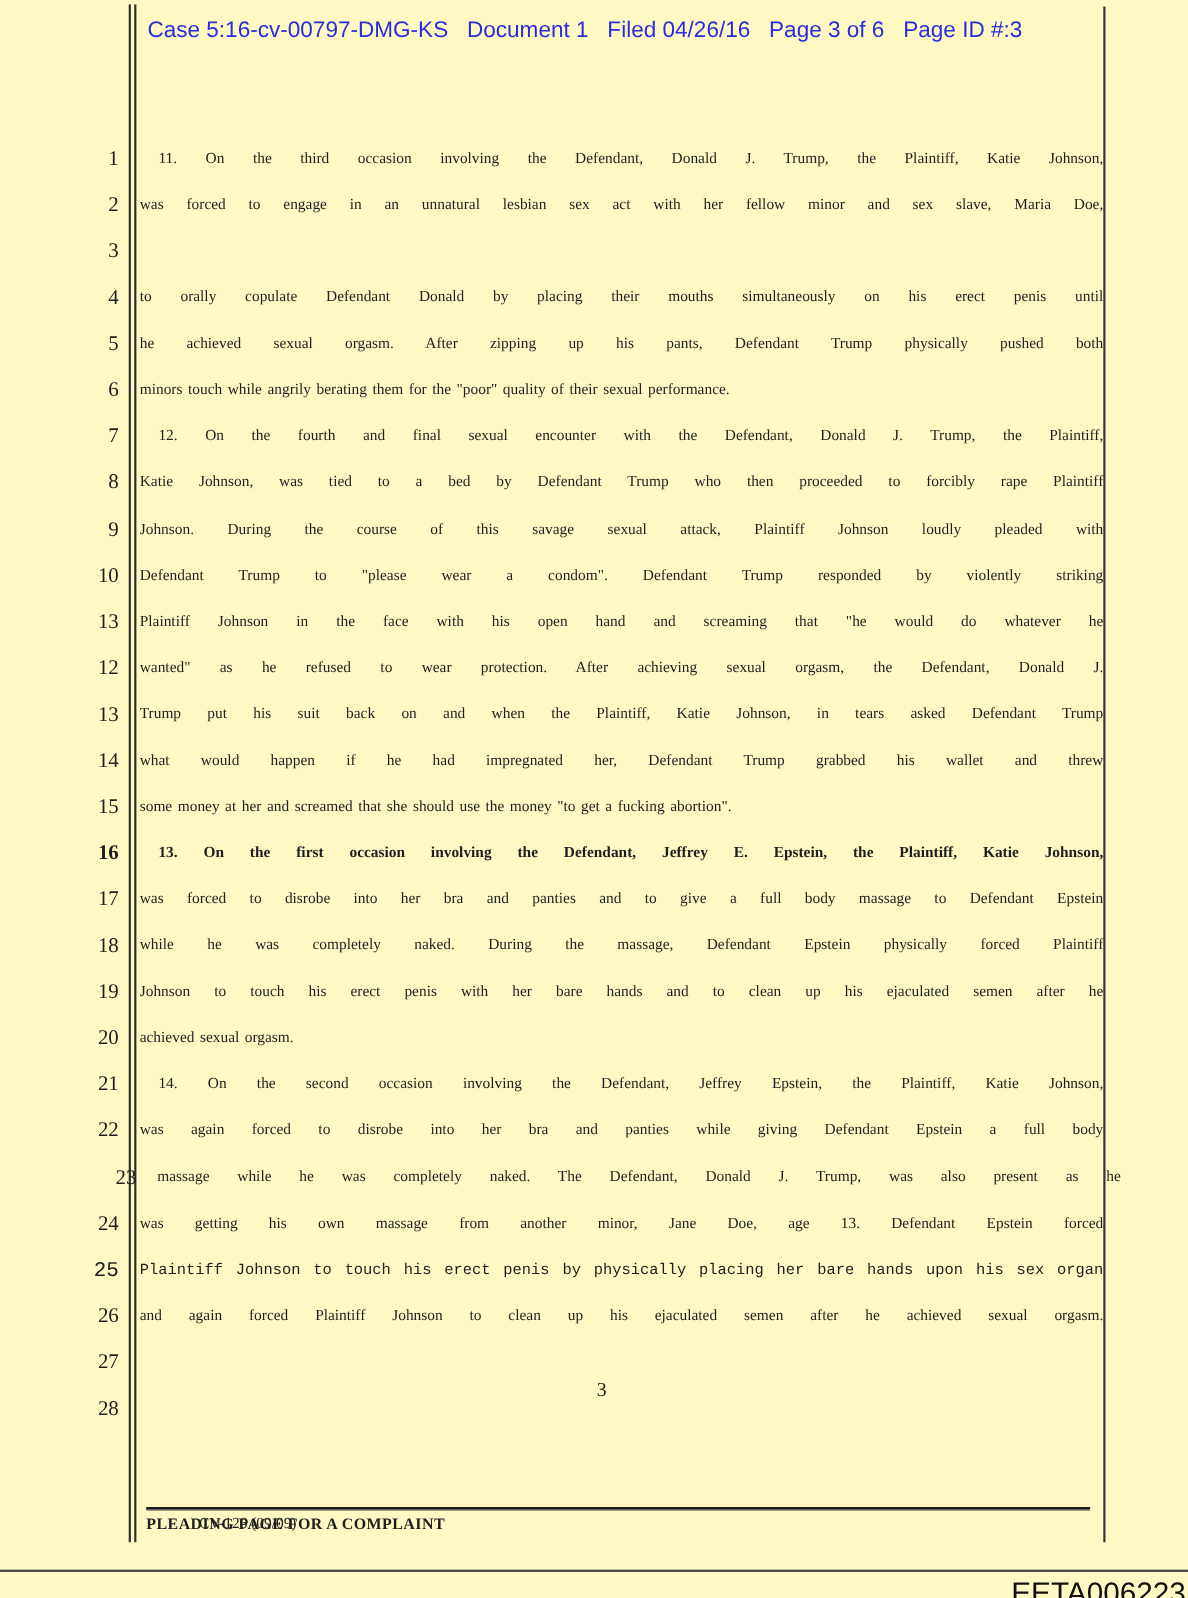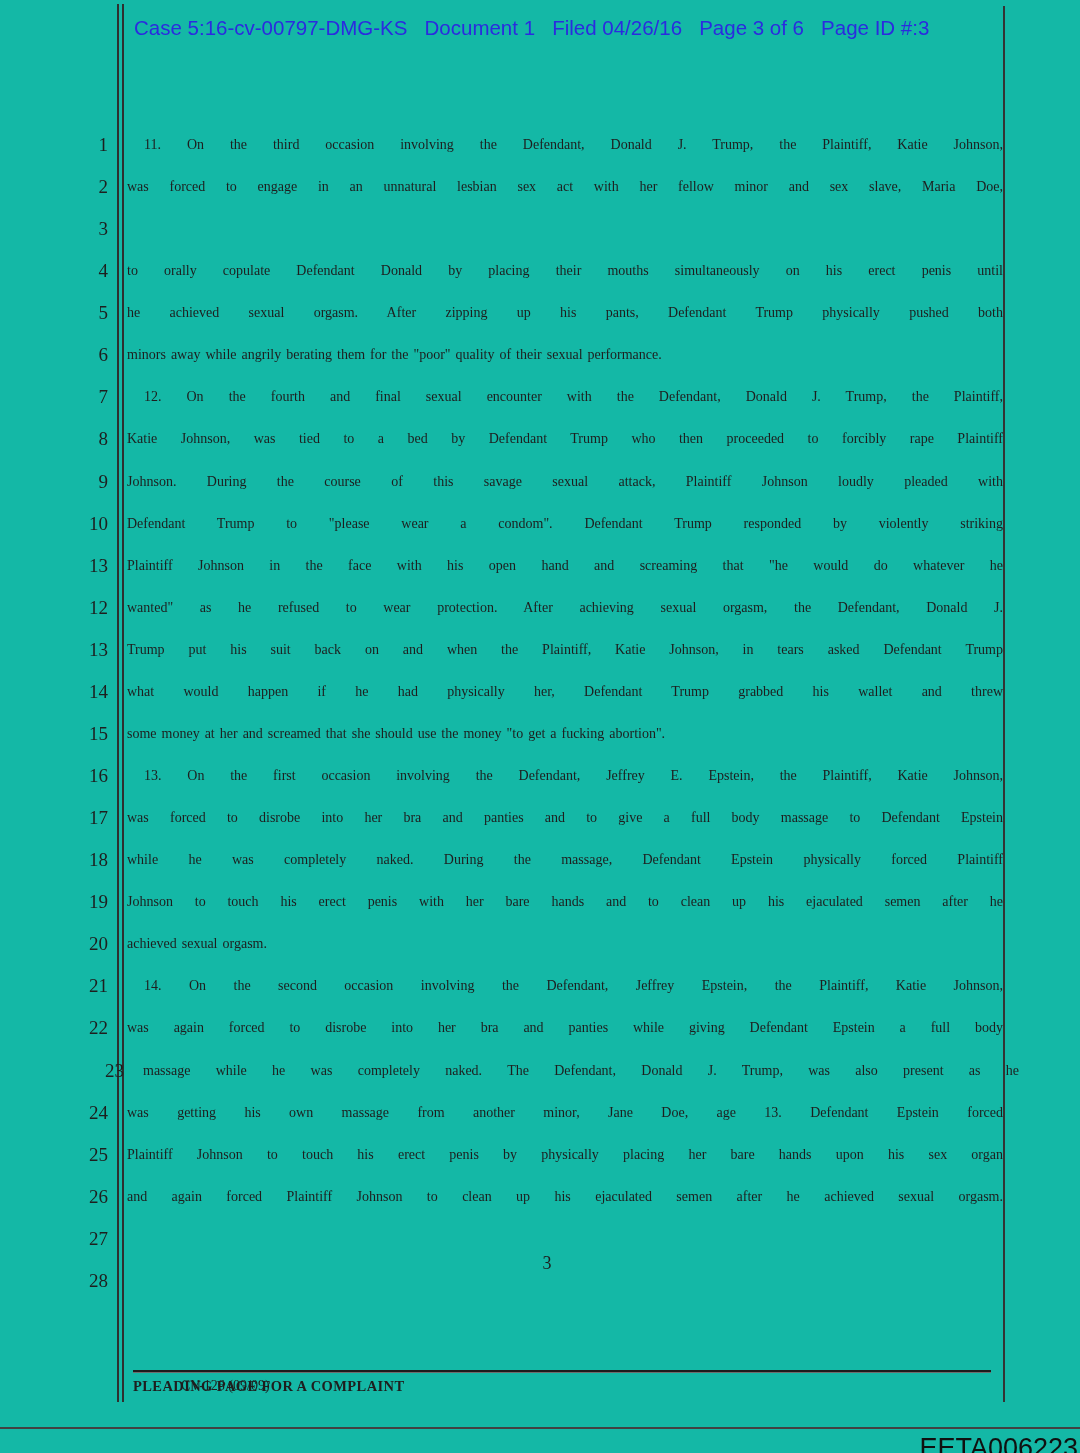--- a/index.html
+++ b/index.html
@@ -4,21 +4,21 @@
 <style>
   html, body {
     margin: 0;
     padding: 0;
     background: #ffffff;
   }
   .page {
     position: relative;
     width: 1080px;
     height: 1453px;
-    background: #14b8a6;
+    background: #fef9c3;
     overflow: hidden;
     font-family: "Liberation Serif", serif;
     color: var(--ink, #1e1e1e);
   }
   
   .header-stamp {
     position: absolute;
     top: 15px;
     left: 134px;
     font-family: "Liberation Sans", sans-serif;
@@ -167,21 +167,21 @@
       <div class="line-row" style="top: 250.21px;">
         <span class="line-number">4</span>
         <div class="line-text justify">to orally copulate Defendant Donald by placing their mouths simultaneously on his erect penis until</div>
       </div>
       <div class="line-row" style="top: 292.28px;">
         <span class="line-number">5</span>
         <div class="line-text justify">he achieved sexual orgasm.  After zipping up his pants, Defendant Trump physically pushed both</div>
       </div>
       <div class="line-row" style="top: 334.35px;">
         <span class="line-number">6</span>
-        <div class="line-text">minors away while angrily berating them for the "poor" quality of their sexual performance.</div>
+        <div class="line-text">minors touch while angrily berating them for the "poor" quality of their sexual performance.</div>
       </div>
       <div class="line-row" style="top: 376.42px;">
         <span class="line-number">7</span>
         <div class="line-text justify indent">12.  On the fourth and final sexual encounter with the Defendant, Donald J. Trump, the Plaintiff,</div>
       </div>
       <div class="line-row" style="top: 418.49px;">
         <span class="line-number">8</span>
         <div class="line-text justify">Katie Johnson, was tied to a bed by Defendant Trump who then proceeded to forcibly rape Plaintiff</div>
       </div>
       <div class="line-row" style="top: 460.56px;">
@@ -199,27 +199,27 @@
       <div class="line-row" style="top: 586.77px;">
         <span class="line-number">12</span>
         <div class="line-text justify">wanted" as he refused to wear protection.  After achieving sexual orgasm, the Defendant, Donald J.</div>
       </div>
       <div class="line-row" style="top: 628.84px;">
         <span class="line-number">13</span>
         <div class="line-text justify">Trump put his suit back on and when the Plaintiff, Katie Johnson, in tears asked Defendant Trump</div>
       </div>
       <div class="line-row" style="top: 670.91px;">
         <span class="line-number">14</span>
-        <div class="line-text justify">what would happen if he had physically her, Defendant Trump grabbed his wallet and threw</div>
+        <div class="line-text justify">what would happen if he had impregnated her, Defendant Trump grabbed his wallet and threw</div>
       </div>
       <div class="line-row" style="top: 712.98px;">
         <span class="line-number">15</span>
         <div class="line-text">some money at her and screamed that she should use the money "to get a fucking abortion".</div>
       </div>
-      <div class="line-row" style="top: 755.05px;">
+      <div class="line-row" style="top: 755.05px; font-weight: bold;">
         <span class="line-number">16</span>
         <div class="line-text justify indent">13.  On the first occasion involving the Defendant, Jeffrey E. Epstein, the Plaintiff, Katie Johnson,</div>
       </div>
       <div class="line-row" style="top: 797.12px;">
         <span class="line-number">17</span>
         <div class="line-text justify">was forced to disrobe into her bra and panties and to give a full body massage to Defendant Epstein</div>
       </div>
       <div class="line-row" style="top: 839.19px;">
         <span class="line-number">18</span>
         <div class="line-text justify">while he was completely naked.  During the massage, Defendant Epstein physically forced Plaintiff</div>
@@ -241,21 +241,21 @@
         <div class="line-text justify">was again forced to disrobe into her bra and panties while giving Defendant Epstein a full body</div>
       </div>
       <div class="line-row" style="top: 1049.54px; margin-left: 16px;">
         <span class="line-number">23</span>
         <div class="line-text justify">massage while he was completely naked.  The Defendant, Donald J. Trump, was also present as he</div>
       </div>
       <div class="line-row" style="top: 1091.61px;">
         <span class="line-number">24</span>
         <div class="line-text justify">was getting his own massage from another minor, Jane Doe, age 13.  Defendant Epstein forced</div>
       </div>
-      <div class="line-row" style="top: 1133.68px;">
+      <div class="line-row" style="top: 1133.68px; font-family: Liberation Mono, monospace;">
         <span class="line-number">25</span>
         <div class="line-text justify">Plaintiff Johnson to touch his erect penis by physically placing her bare hands upon his sex organ</div>
       </div>
       <div class="line-row" style="top: 1175.75px;">
         <span class="line-number">26</span>
         <div class="line-text justify">and again forced Plaintiff Johnson to clean up his ejaculated semen after he achieved sexual orgasm.</div>
       </div>
       <div class="line-row" style="top: 1217.82px;">
         <span class="line-number">27</span>
         <div class="line-text"></div>

